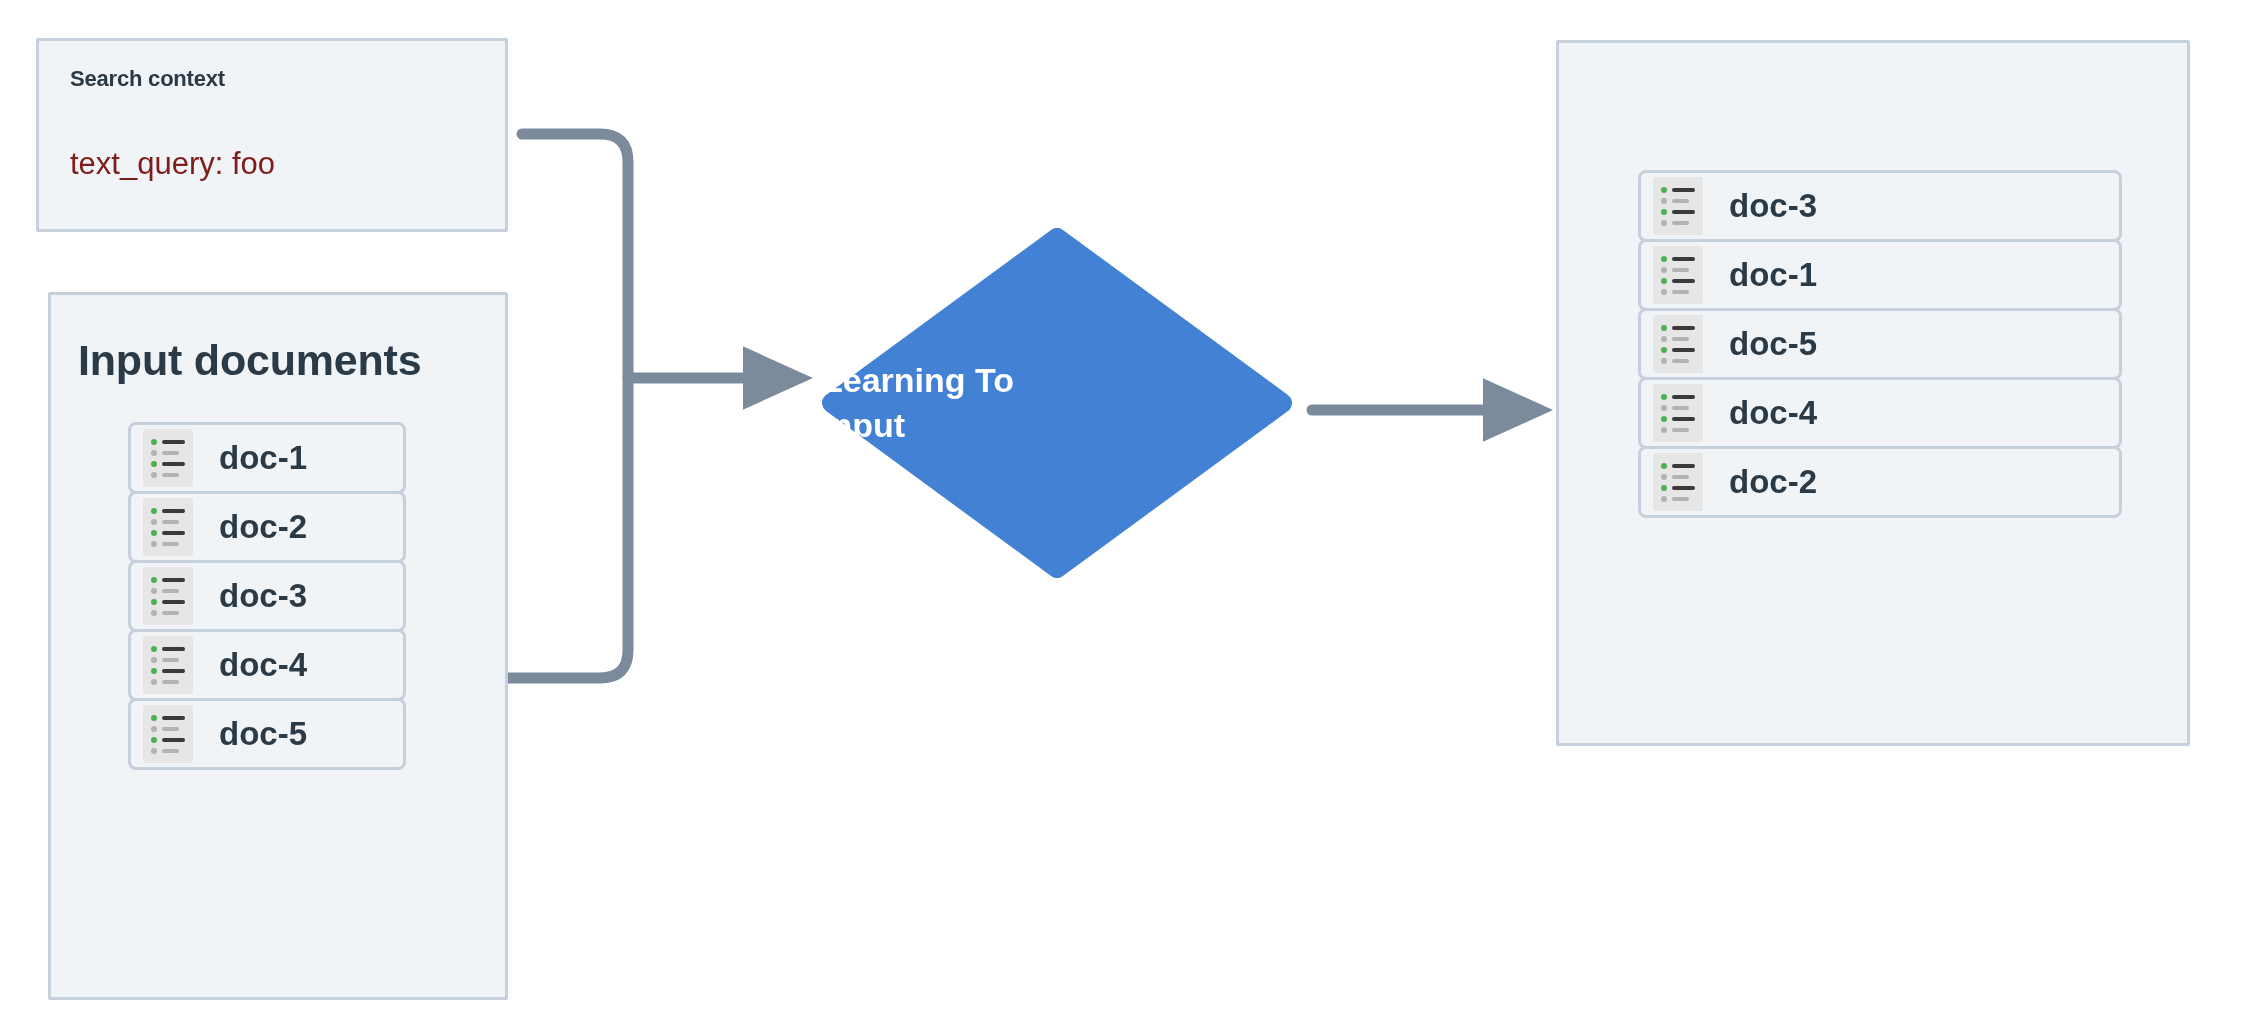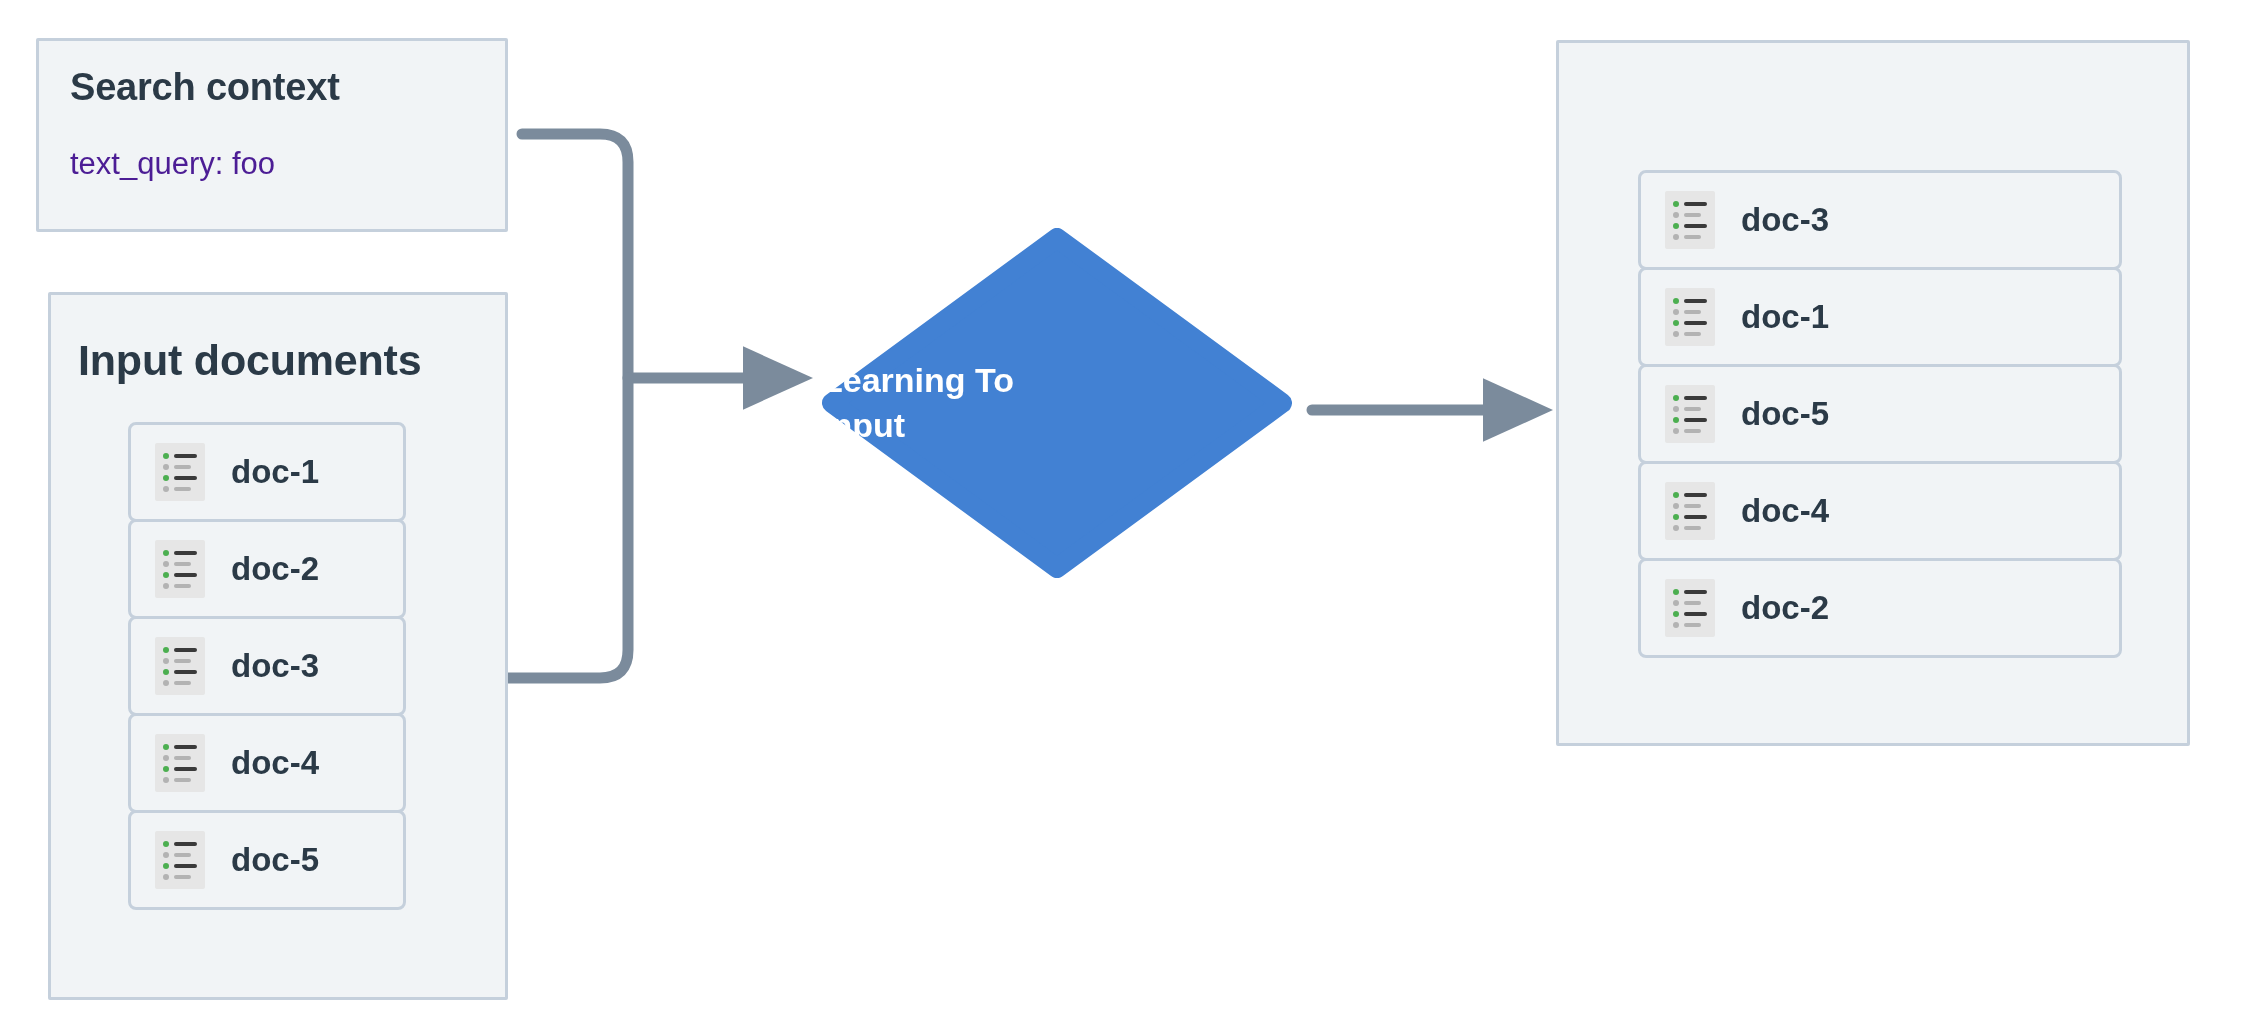--- a/index.html
+++ b/index.html
@@ -28,36 +28,36 @@
   }
   .panel-title {
     position: absolute;
     font-weight: bold;
     color: #2b3a47;
     letter-spacing: -0.2px;
     white-space: nowrap;
   }
   .panel-sub {
     position: absolute;
-    color: #4c1d95;
+    color: #7f1d1d;
     white-space: nowrap;
   }
 
   
   #search-context {
     left: 36px;
     top: 38px;
     width: 472px;
     height: 194px;
     border-radius: 2px;
   }
   #search-context-title {
     left: 70px;
     top: 66px;
-    font-size: 38px;
+    font-size: 22px;
   }
   #search-context-query {
     left: 70px;
     top: 146px;
     font-size: 31px;
     font-weight: normal;
   }
 
   
   #input-panel {
@@ -98,23 +98,23 @@
     top: 170px;
     width: 484px;
   }
 
   
   .doc-row {
     position: relative;
     display: flex;
     align-items: center;
     box-sizing: border-box;
-    height: 100px;
+    height: 72px;
     margin-top: -3px;
-    padding-left: 24px;
+    padding-left: 12px;
     background: #f1f4f6;
     border: 3px solid #c5d0dc;
     border-radius: 8px;
   }
   .doc-row:first-child { margin-top: 0; }
 
   .doc-icon {
     width: 50px;
     height: 58px;
     background: #e6e6e6;

